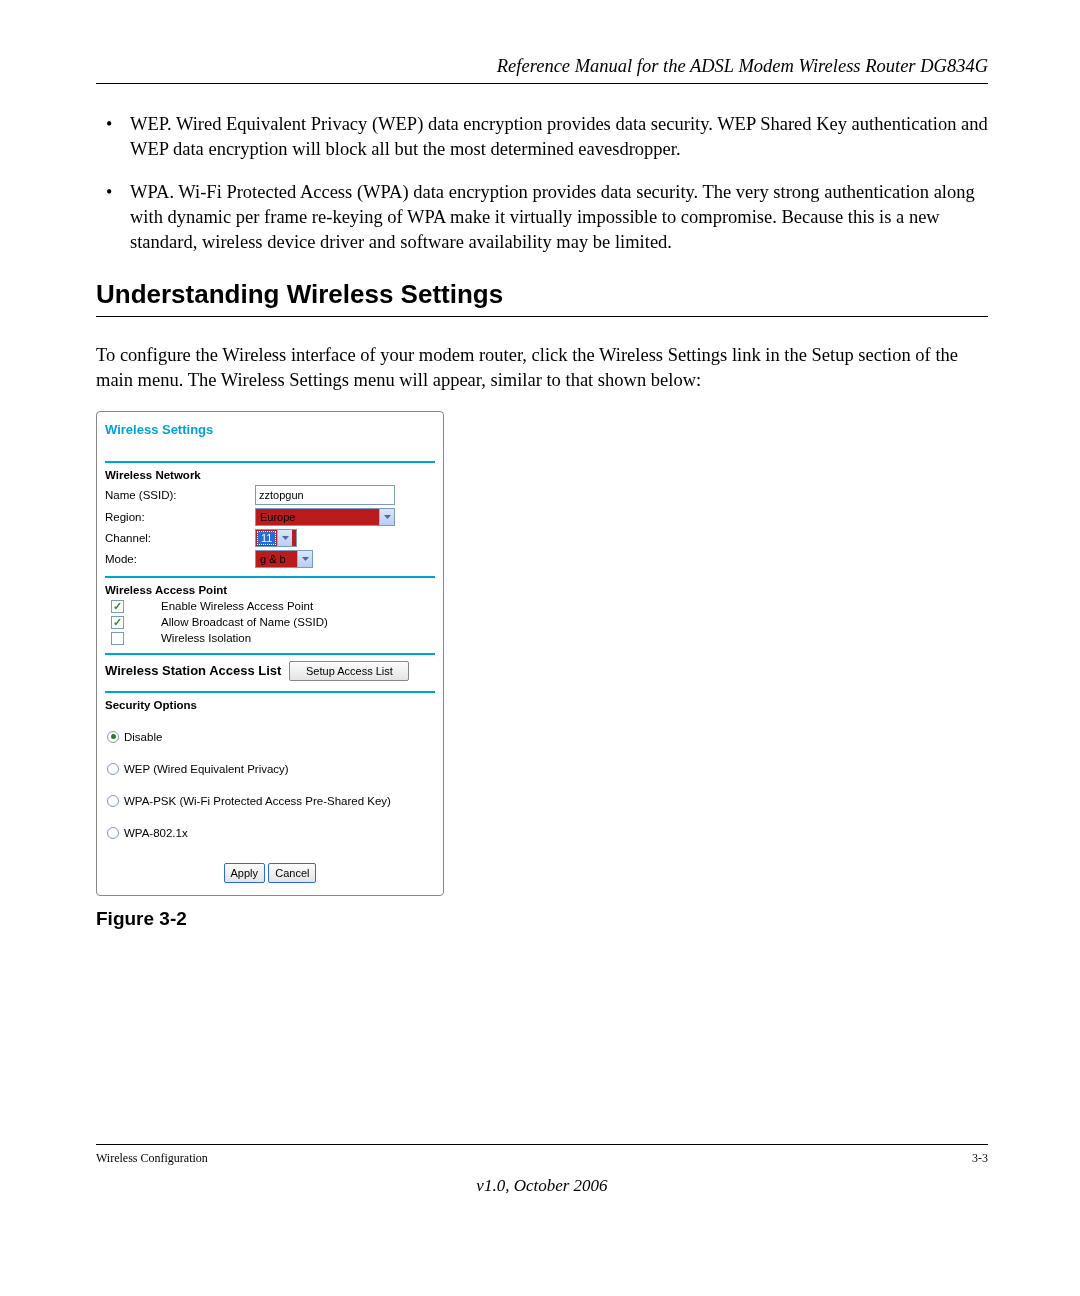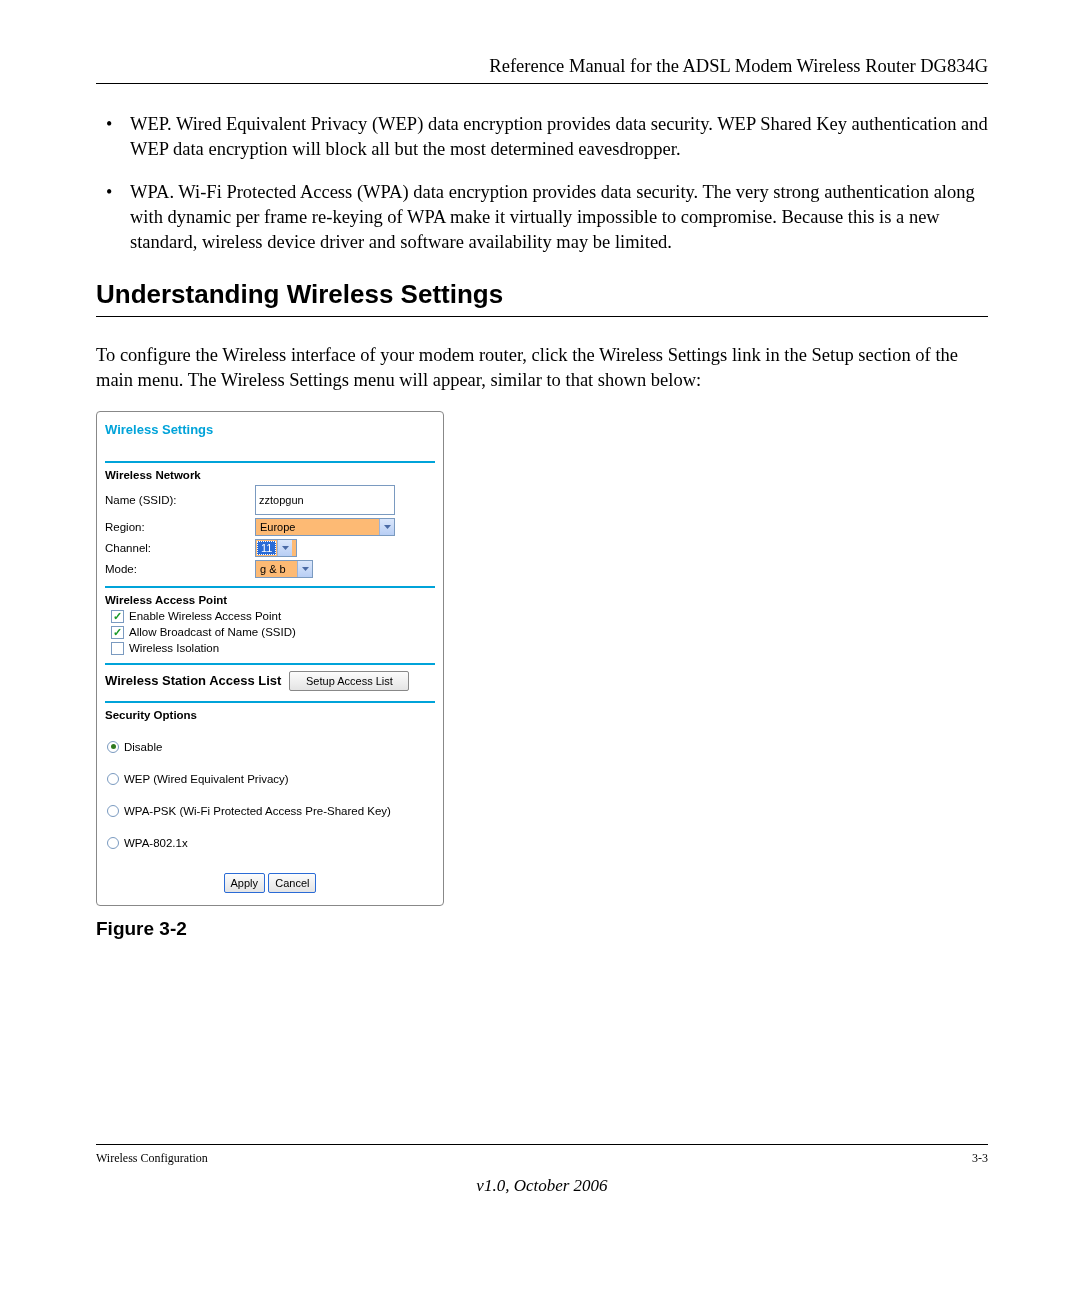--- a/index.html
+++ b/index.html
@@ -11,20 +11,21 @@
     padding: 0;
     background: #fff;
     width: 1080px;
     height: 1296px;
     position: relative;
   }
   .page {
     padding: 56px 92px 0 96px;
   }
   .doc-header {
+    font-style: italic;
     text-align: right;
     font-size: 18.5px;
     border-bottom: 1.5px solid #000;
     padding-bottom: 6px;
     margin-bottom: 28px;
   }
   ul.bullets {
     list-style: none;
     padding: 0;
     margin: 0 0 22px 0;
@@ -90,30 +91,30 @@
   .row .lbl {
     width: 150px;
     font-size: 11.5px;
   }
   .text-input {
     font-family: Arial, Helvetica, sans-serif;
     font-size: 11px;
     padding: 1px 3px;
     border: 1px solid #7a9ac0;
     background: #fff;
-    height: 30px;
+    height: 20px;
     width: 140px;
   }
   .select-box {
     display: inline-flex;
     align-items: center;
     border: 1px solid #7a9ac0;
     height: 18px;
     font-size: 11px;
-    background: #fdba74;
+    background: #b91c1c;
   }
   .select-box .sel-text {
     padding: 0 4px;
     white-space: nowrap;
   }
   .select-box.highlight .sel-text {
     background: #2a6bd6;
     color: #fff;
     border: 1px dotted #fff;
     margin: 1px;
@@ -127,20 +128,21 @@
     display: flex;
     align-items: center;
     justify-content: center;
   }
   .sel-arrow svg { display: block; }
   .chk-row {
     display: flex;
     align-items: center;
     margin: 3px 0 3px 6px;
     font-size: 11.5px;
+    gap: 32px;
   }
   .chkbox {
     width: 13px;
     height: 13px;
     border: 1px solid #7a9ac0;
     background: #fff;
     margin-right: 5px;
     display: inline-flex;
     align-items: center;
     justify-content: center;

